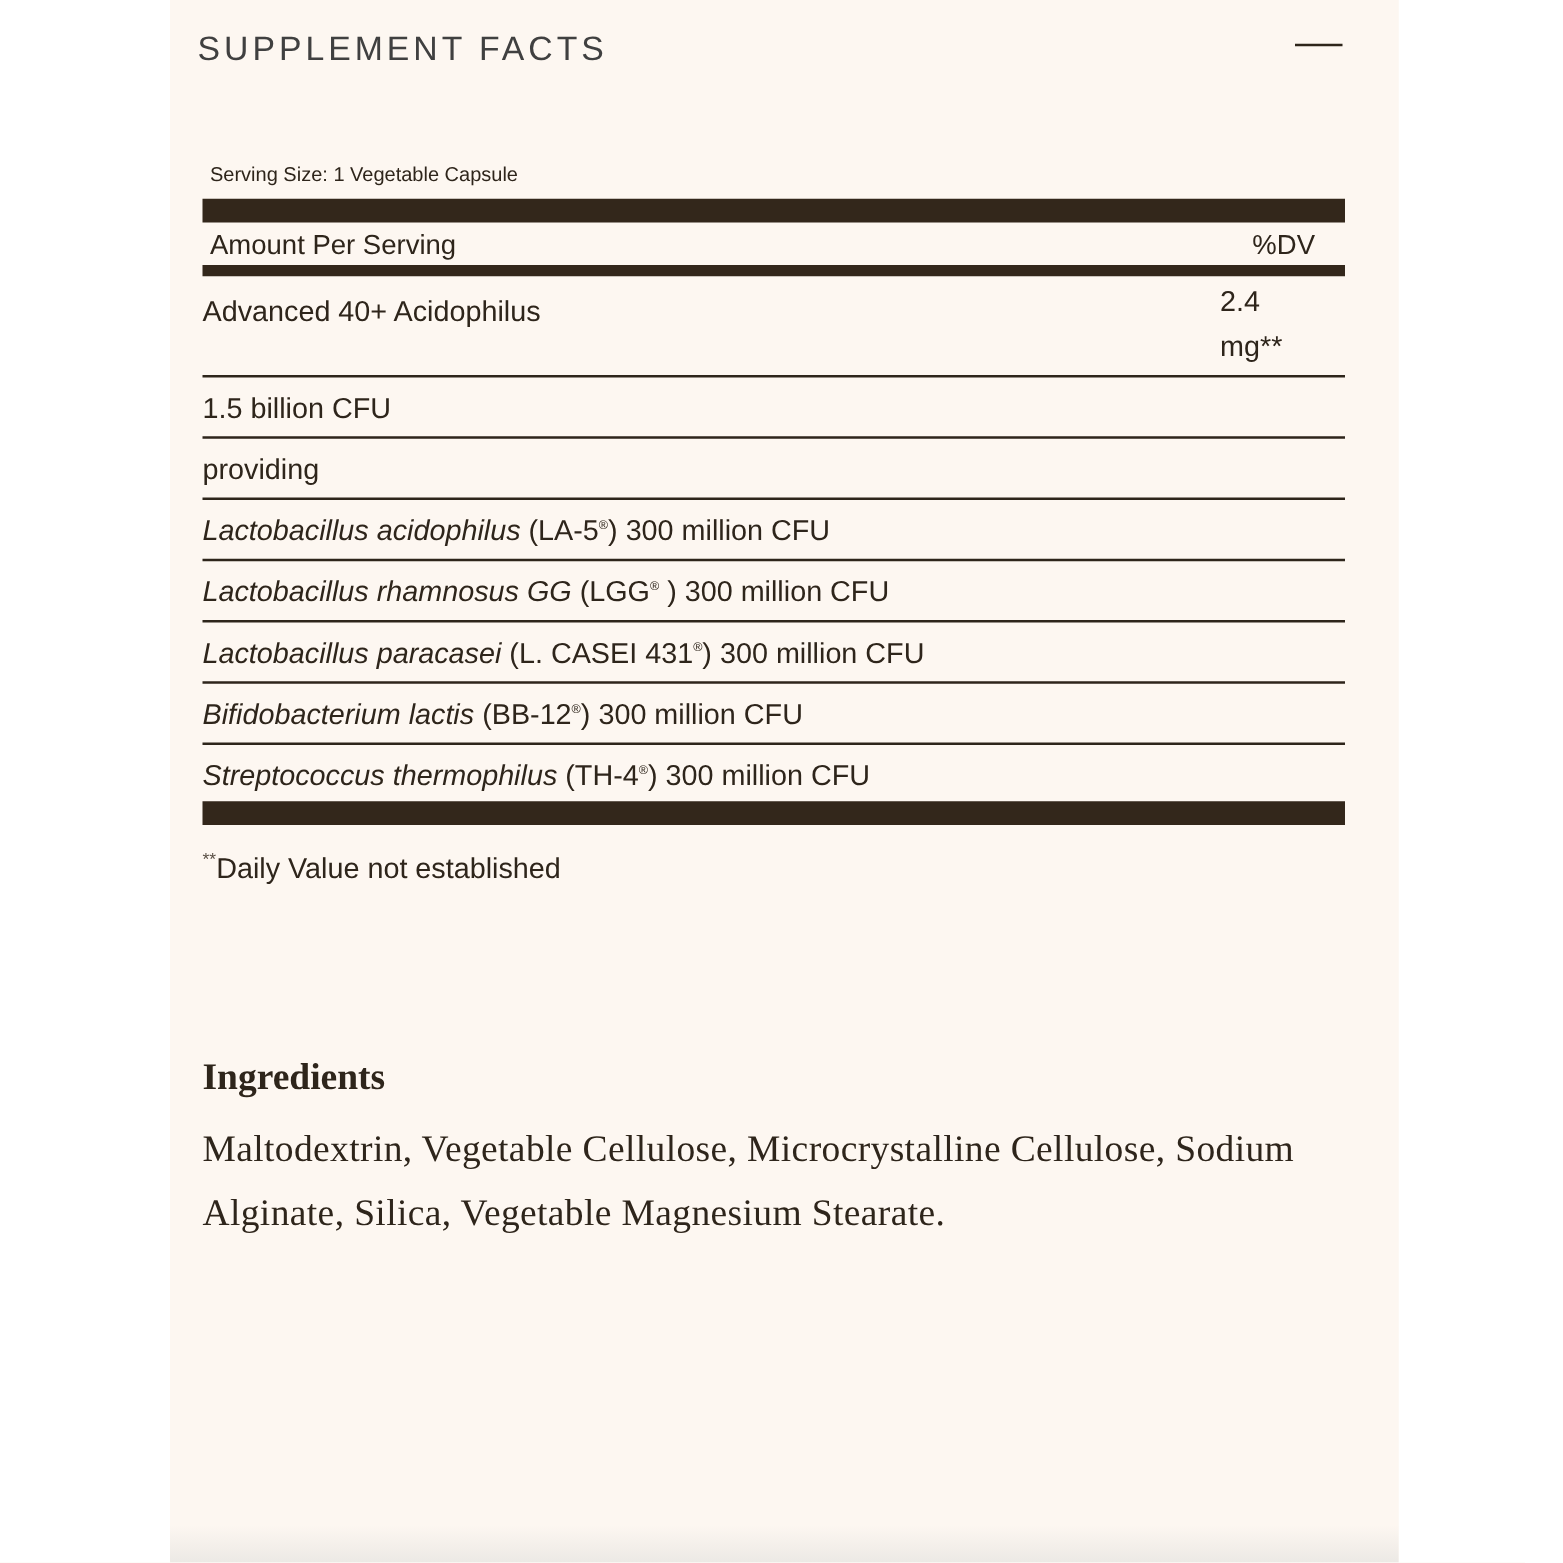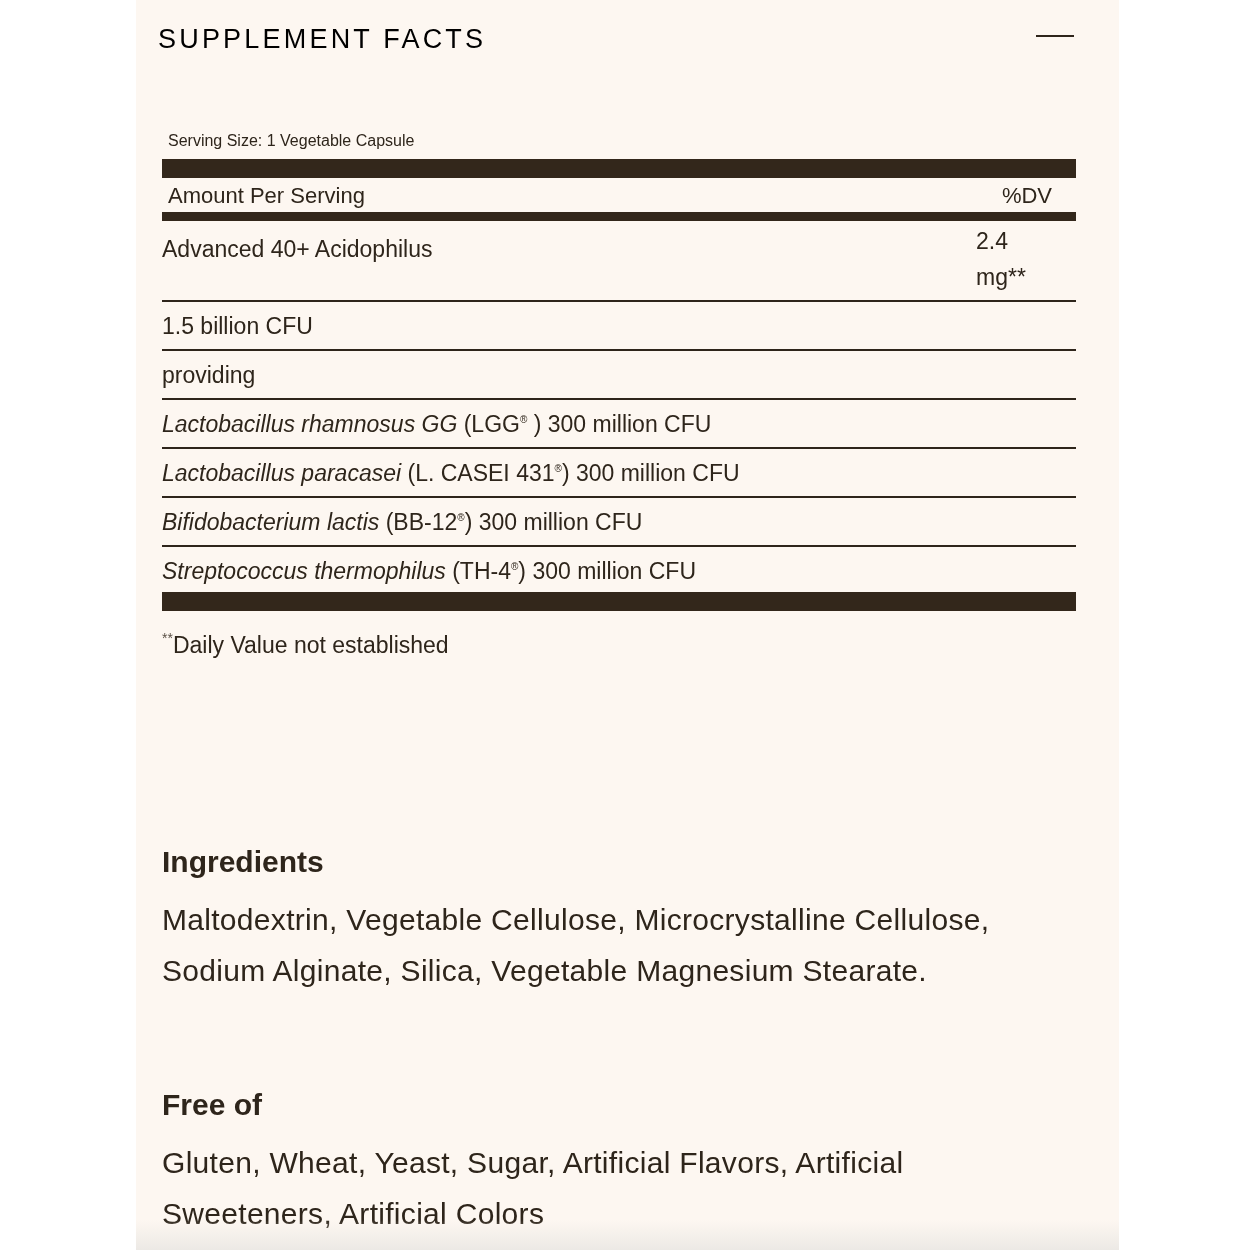--- a/index.html
+++ b/index.html
@@ -18,21 +18,21 @@
   .panel::after {
     content: ""; position: absolute; left: 0; right: 0; bottom: 0; height: 30px;
     background: linear-gradient(to bottom, rgba(240,236,231,0), rgba(236,233,229,1));
     pointer-events: none;
   }
   .header {
     position: absolute; left: 22px; top: 22px; right: 44px; height: 36px;
   }
   .header-title {
     font-size: 27px; letter-spacing: 3.2px; font-weight: 400; line-height: 34px;
-    color: #000000;
+    color: #404040;
   }
   .collapse-btn {
     position: absolute; right: 0; top: 6px; width: 40px; height: 16px; cursor: pointer;
   }
   .collapse-btn .dash {
     position: absolute; left: 1px; right: 1px; top: 7px; height: 2px; background: #2e251b;
   }
 
   .facts { position: absolute; left: 26px; top: 124px; width: 914px; }
   .serving { font-size: 16px; line-height: 33px; padding-left: 6px; height: 35px; }
@@ -56,21 +56,21 @@
   .row.first { padding-top: 2px; }
   .row.last { border-bottom: none; padding-bottom: 3px; }
   .row i { font-style: italic; }
   sup.reg { font-size: 10px; vertical-align: 9px; line-height: 0; }
   .note { font-size: 23px; margin-top: 19px; line-height: 30px; }
   .note sup { font-size: 14px; vertical-align: 10px; line-height: 0; color: #5a5046; }
 
   .section { position: absolute; left: 26px; width: 900px; }
   .section h3 { margin: 0; font-size: 30px; font-weight: 700; line-height: 40px; color: #2e251b; }
   .section p { margin: 0; font-size: 30px; line-height: 51px; color: #2e251b; letter-spacing: 0.3px; }
-  .ingredients { top: 842px; }
+  .ingredients { top: 842px; font-family: Liberation Serif, serif; }
   .ingredients p { margin-top: 12px; }
   .freeof { top: 1085px; }
   .freeof p { margin-top: 12px; }
 </style>
 </head>
 <body>
 
 <div class="panel">
 
   <div class="header">
@@ -96,20 +96,23 @@
         <span>mg**</span>
       </span>
     </div>
     <div class="row" style="padding-top:6px">
       <span class="name">1.5 billion CFU</span>
     </div>
     <div class="row" style="padding-top:6px">
       <span class="name">providing</span>
     </div>
     <div class="row" style="padding-top:6px">
+      <span class="name"><i>Lactobacillus acidophilus</i><span> (LA-5</span><sup class="reg">®</sup><span>) 300 million CFU</span></span>
+    </div>
+    <div class="row" style="padding-top:6px">
       <span class="name" style="max-width:620px"><i>Lactobacillus rhamnosus GG</i><span> (LGG</span><sup class="reg">®</sup><span> ) 300 million CFU</span></span>
     </div>
     <div class="row" style="padding-top:6px">
       <span class="name" style="max-width:580px"><i>Lactobacillus paracasei</i><span> (L. CASEI 431</span><sup class="reg">®</sup><span>) 300 million CFU</span></span>
     </div>
     <div class="row" style="padding-top:6px">
       <span class="name" style="max-width:700px"><i>Bifidobacterium lactis</i><span> (BB-12</span><sup class="reg">®</sup><span>) 300 million CFU</span></span>
     </div>
     <div class="row last" style="padding-top:6px">
       <span class="name" style="max-width:620px"><i>Streptococcus thermophilus</i><span> (TH-4</span><sup class="reg">®</sup><span>) 300 million CFU</span></span>
@@ -117,18 +120,14 @@
     <div class="bar-bottom"></div>
 
     <div class="note"><sup>**</sup><span>Daily Value not established</span></div>
   </div>
 
   <div class="section ingredients">
     <h3>Ingredients</h3>
     <p>Maltodextrin, Vegetable Cellulose, Microcrystalline Cellulose, Sodium Alginate, Silica, Vegetable Magnesium Stearate.</p>
   </div>
 
-  <div class="section freeof">
-    <h3>Free of</h3>
-    <p>Gluten, Wheat, Yeast, Sugar, Artificial Flavors, Artificial Sweeteners, Artificial Colors</p>
-  </div>
 
 </div>
 
 </body></html>

